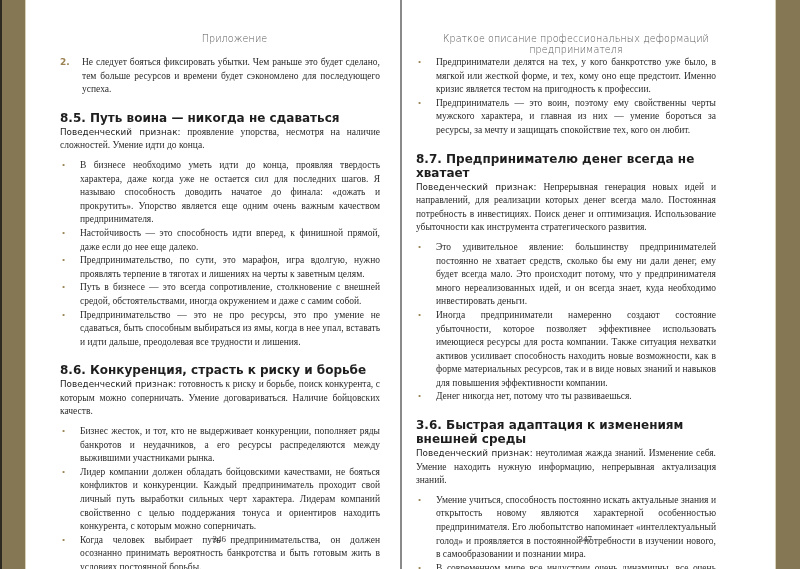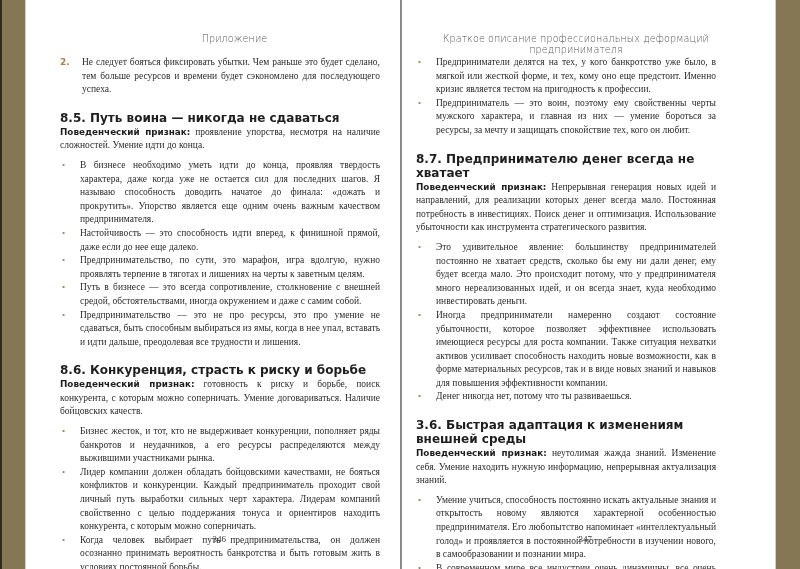--- a/index.html
+++ b/index.html
@@ -54,21 +54,21 @@
     .page-left .numbered .num { margin-left: 0; }
 
     h2 {
       font-family: "DejaVu Sans", "Liberation Sans", sans-serif;
       font-weight: bold; font-size: 12px; margin: 0 0 1px 0; color: #1e1e1e;
       line-height: 14px; text-align: left;
     }
     .sign { margin: 0 0 6px 0; }
     .sign-label {
       font-family: "DejaVu Sans", "Liberation Sans", sans-serif;
-      font-weight: bold; font-size: 8.8px; color: #1e1e1e;
+      font-weight: normal; font-size: 8.8px; color: #1e1e1e;
     }
     ul { list-style: none; margin: 0; padding: 0; }
     li { position: relative; padding-left: 20px; margin: 0; }
     li .bullet {
       position: absolute; left: 2px; top: 0; color: #9b8452; font-size: 9px;
     }
     .section { margin-bottom: 14px; }
     .page-number {
       position: absolute; top: 534px; font-size: 9px; color: #333; text-align: right;
     }

